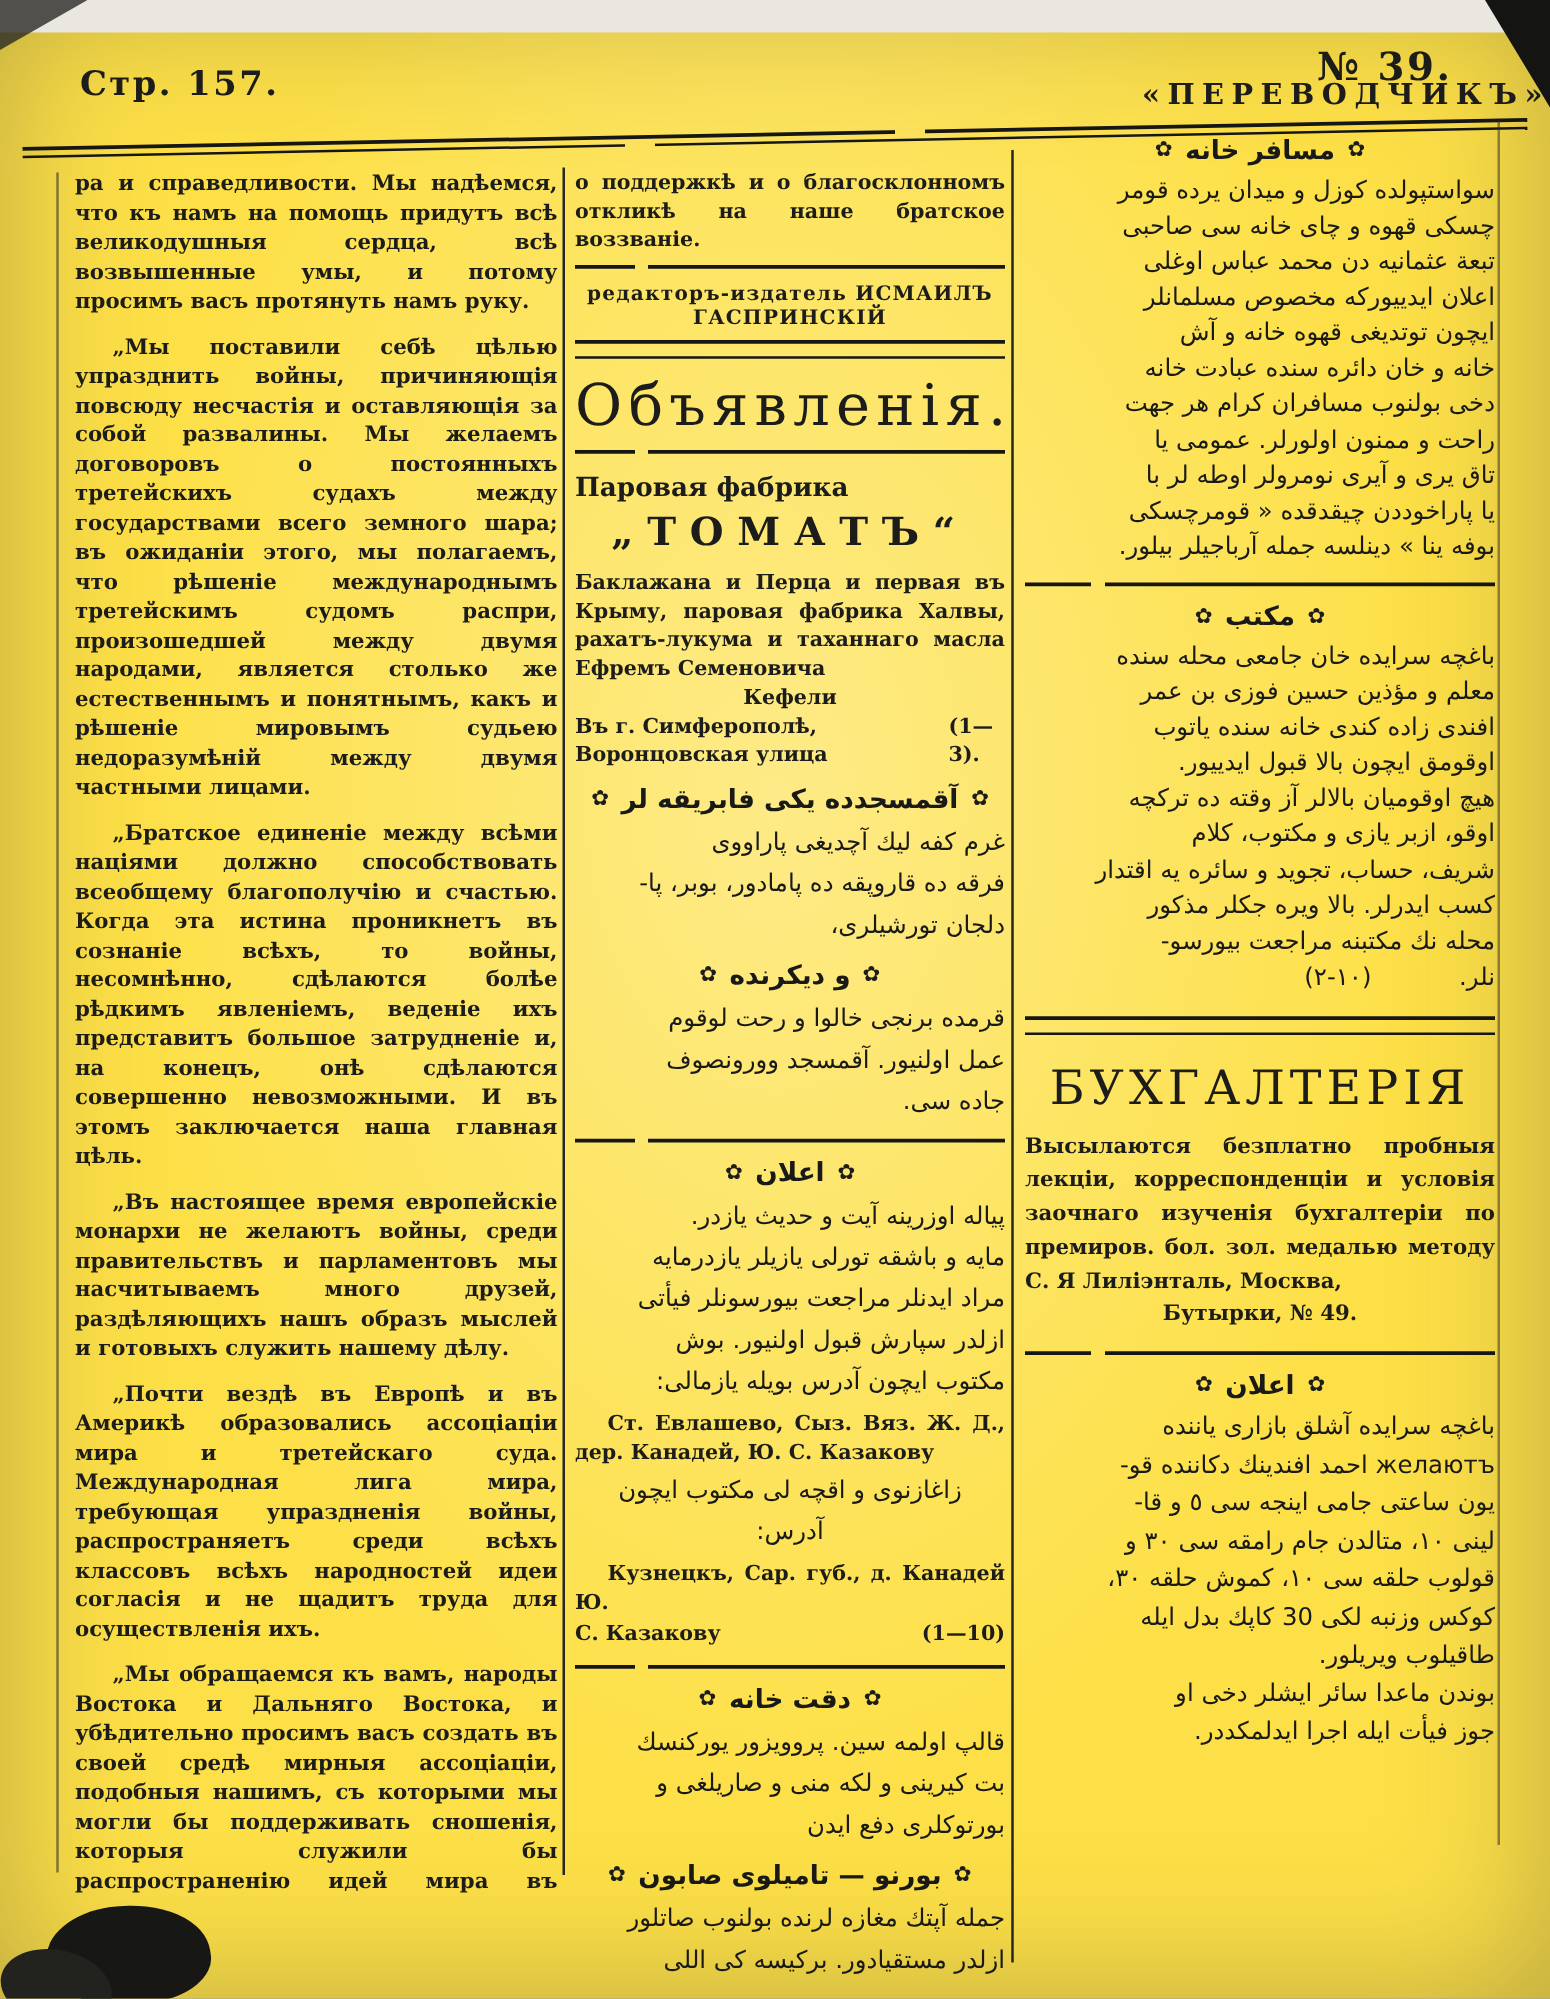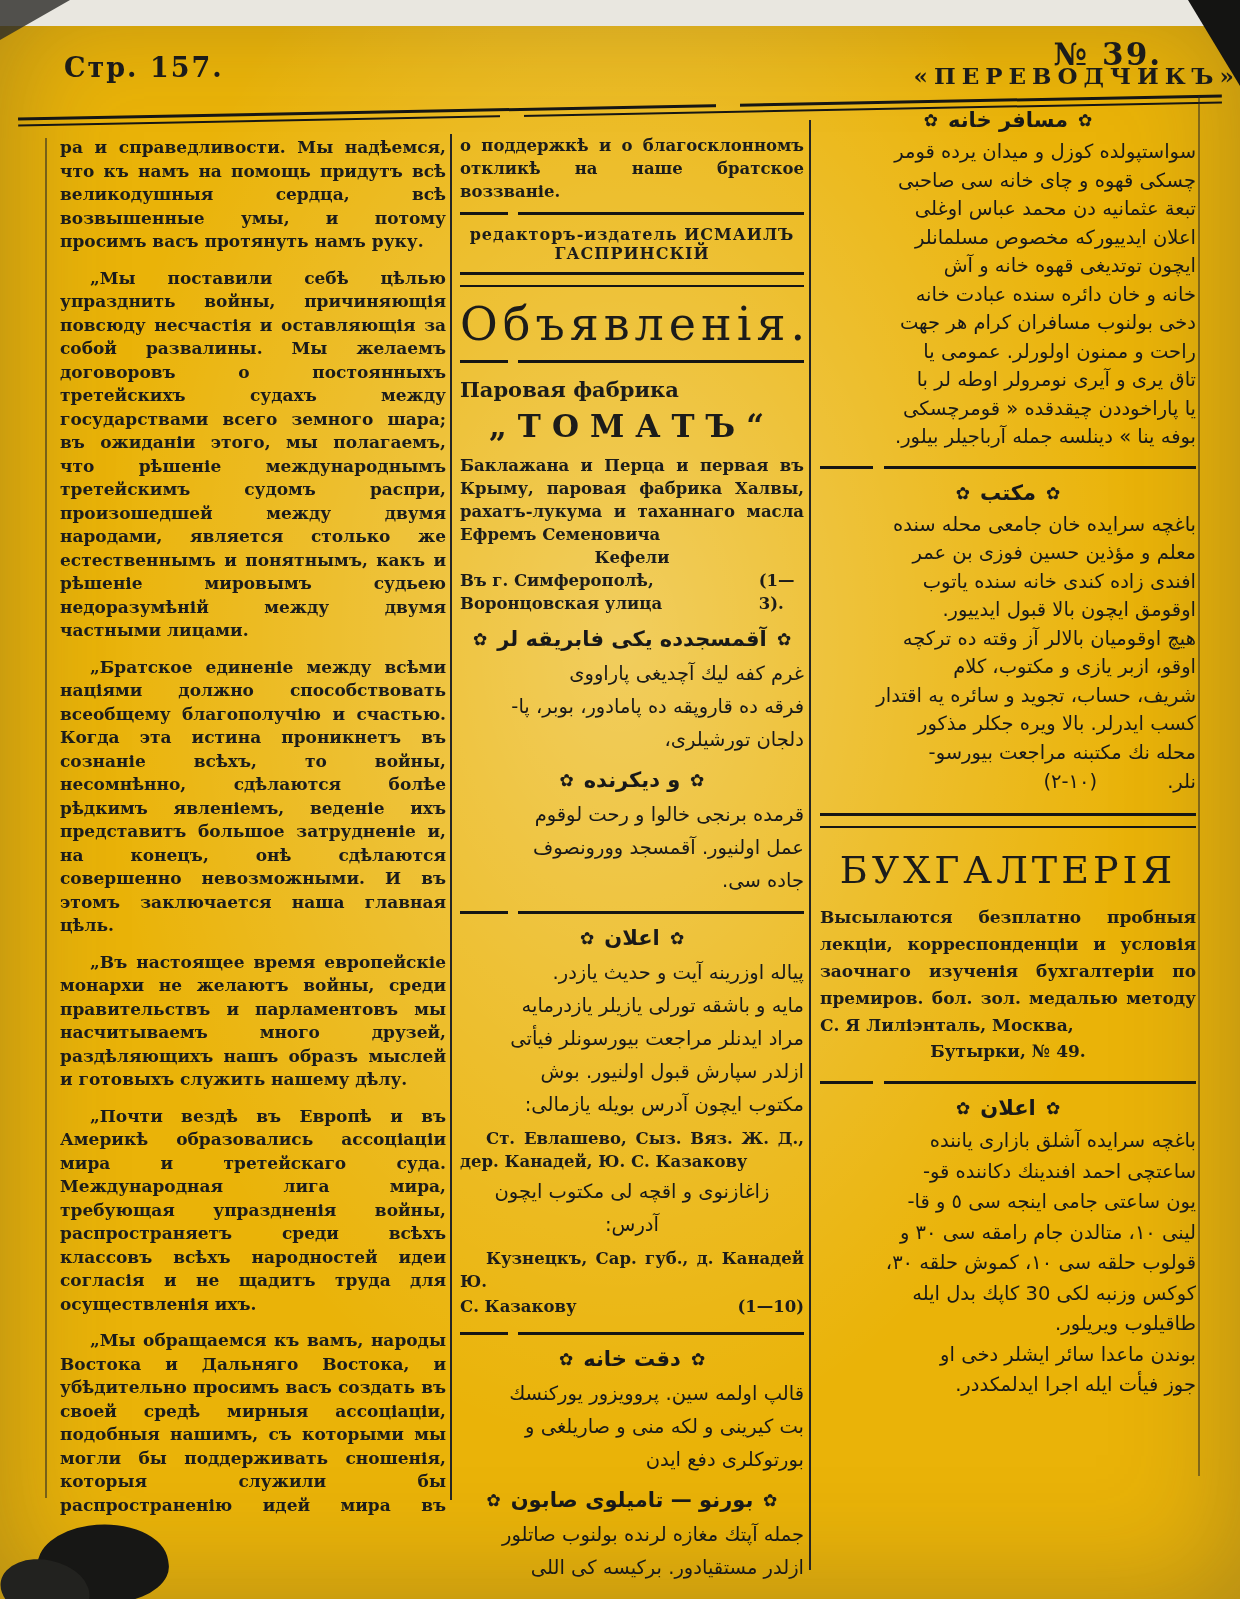--- a/index.html
+++ b/index.html
@@ -1,17 +1,17 @@
 <!DOCTYPE html>
 <html><head>
 <meta charset="utf-8">
 <style>
   html,body{margin:0;padding:0;background:#a8a7a2;}
   .page{position:relative;width:1240px;height:1599px;margin:0 auto;overflow:hidden;
-        background:#eab308;
+        background:#fde047;
         box-shadow:inset 0 0 120px rgba(60,58,52,.35);}
   .page::before{content:"";position:absolute;inset:0;pointer-events:none;
         background:radial-gradient(ellipse at 50% 40%, rgba(255,255,255,.35) 0%, rgba(255,255,255,0) 60%);}
   .topstrip{position:absolute;left:0;top:0;width:100%;height:26px;background:#e9e7e0;}
   .corner-tr{position:absolute;right:0;top:0;width:52px;height:86px;background:#141412;
         clip-path:polygon(100% 0,0 0,100% 100%);}
   .corner-tl{position:absolute;left:0;top:0;width:70px;height:40px;background:#2a2a27;
         clip-path:polygon(0 0,100% 0,0 100%);opacity:.8;}
   .blob-bl{position:absolute;left:38px;top:1524px;width:130px;height:80px;background:#171715;
         border-radius:45% 60% 40% 55%;transform:rotate(-8deg);}
@@ -263,21 +263,21 @@
     <div class="rule seg" style="margin-top:20px;"></div>
 
     <div class="ilan2">
       <div class="fleuron-hdr">
         <span class="orn">✿</span>
         <span class="ar txt">اعلان</span>
         <span class="orn flip">✿</span>
       </div>
       <div class="ar ar-lines">
           <div>باغچه سرايده آشلق بازاری ياننده</div>
-          <div>ساعتچی احمد افندينك دكاننده قو-</div>
+          <div>желаютъ احمد افندينك دكاننده قو-</div>
           <div>يون ساعتی جامی اينجه سی ٥ و قا-</div>
           <div>لينی ١٠، متالدن جام رامقه سی ٣٠ و</div>
           <div>قولوب حلقه سی ١٠، كموش حلقه ٣٠،</div>
           <div>كوكس وزنبه لكی 30 كاپك بدل ايله</div>
           <div>طاقيلوب ويريلور.</div>
           <div>بوندن ماعدا سائر ايشلر دخی او</div>
           <div>جوز فيأت ايله اجرا ايدلمكددر.</div>
         </div>
     </div>
   </div>

